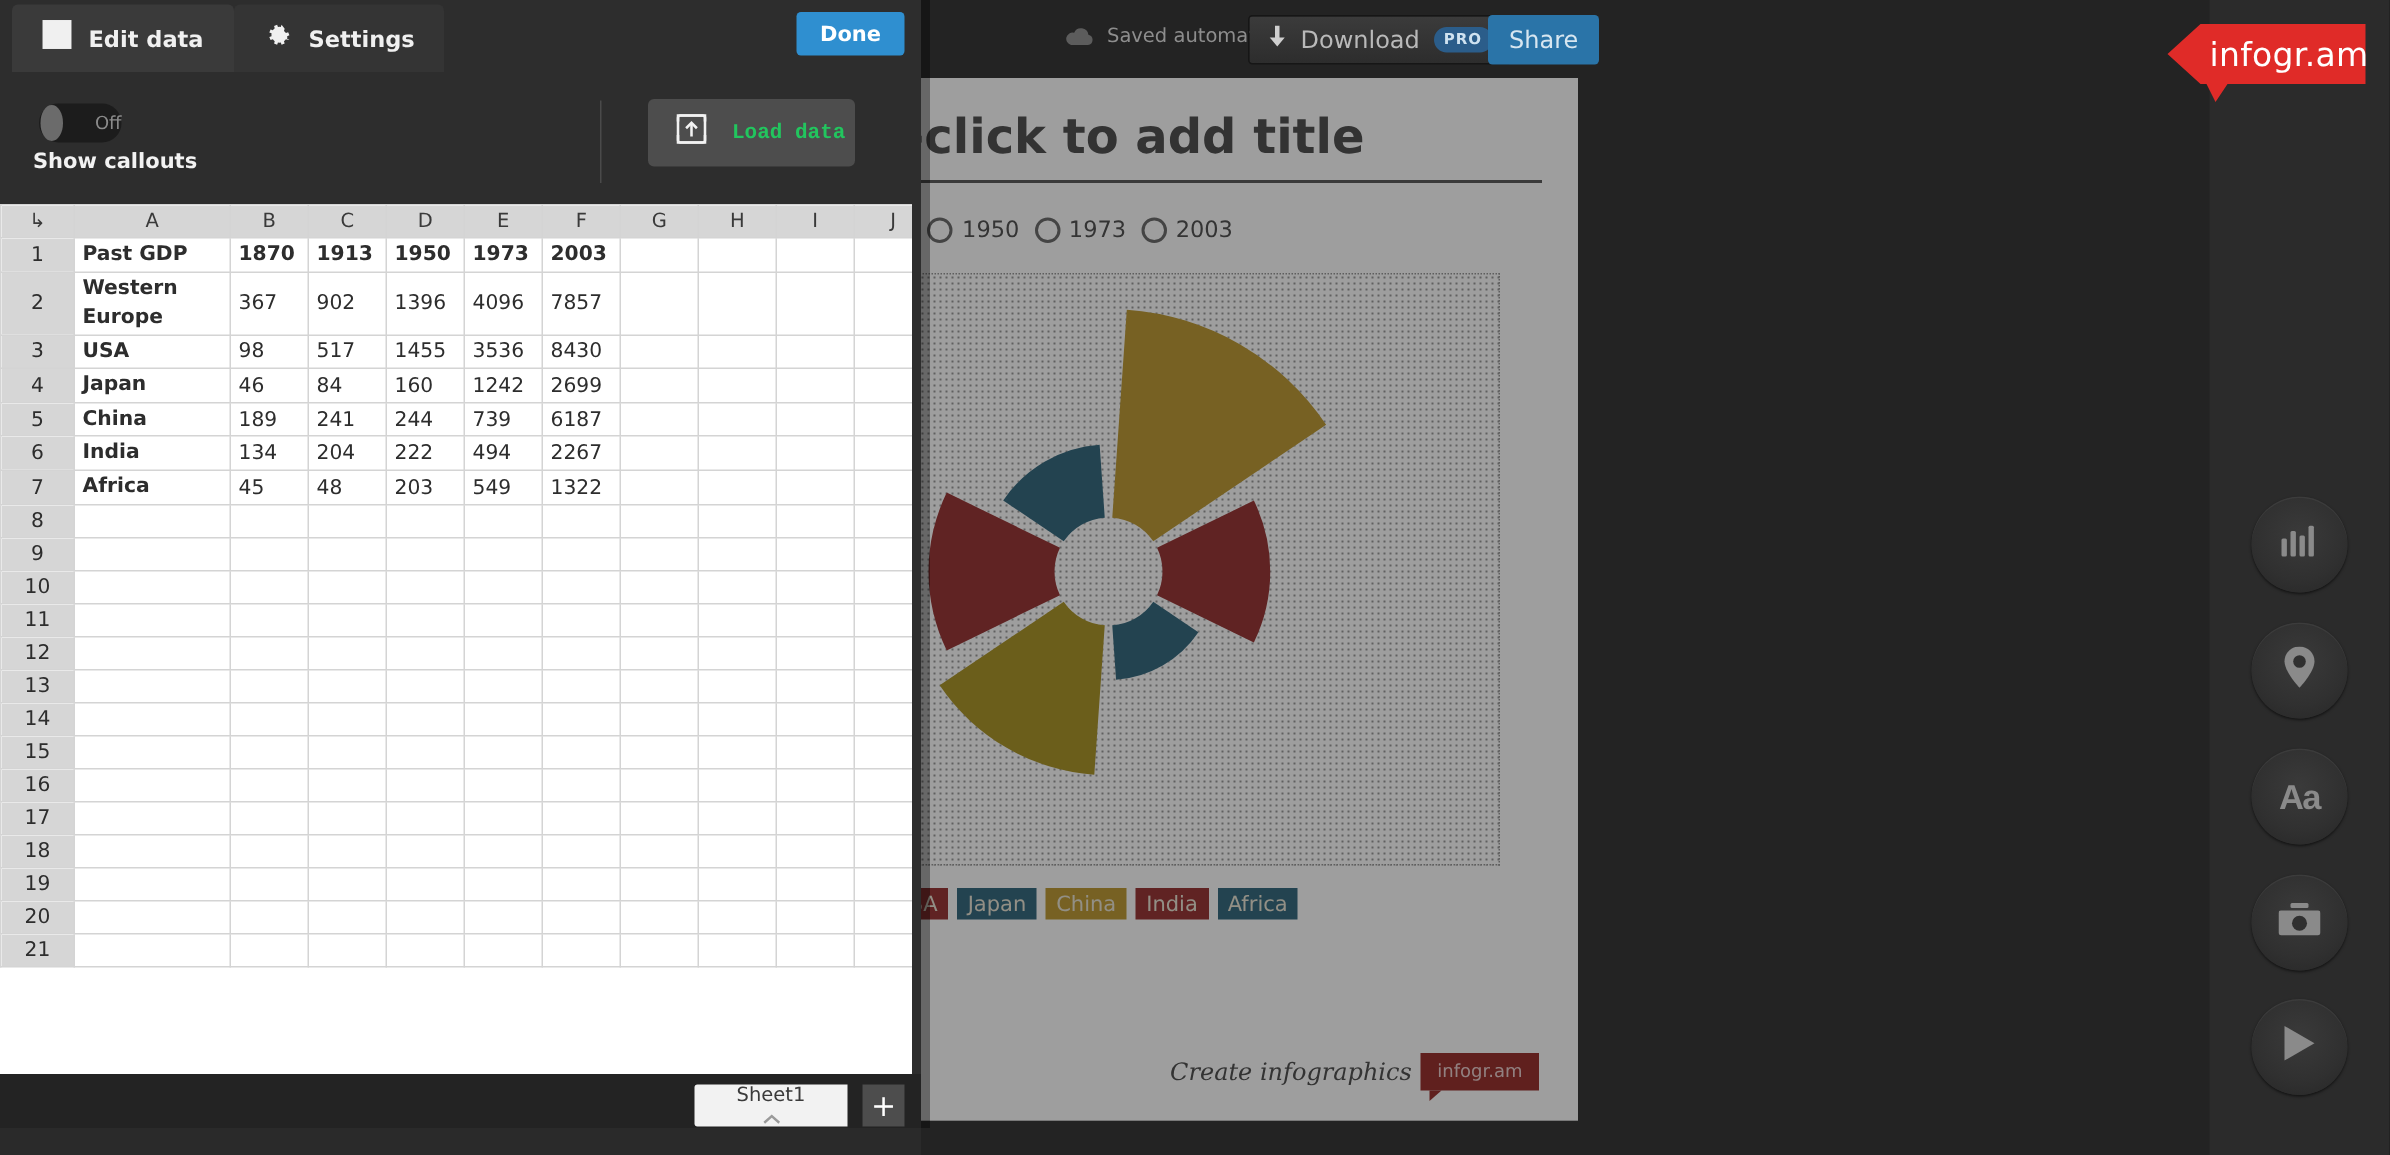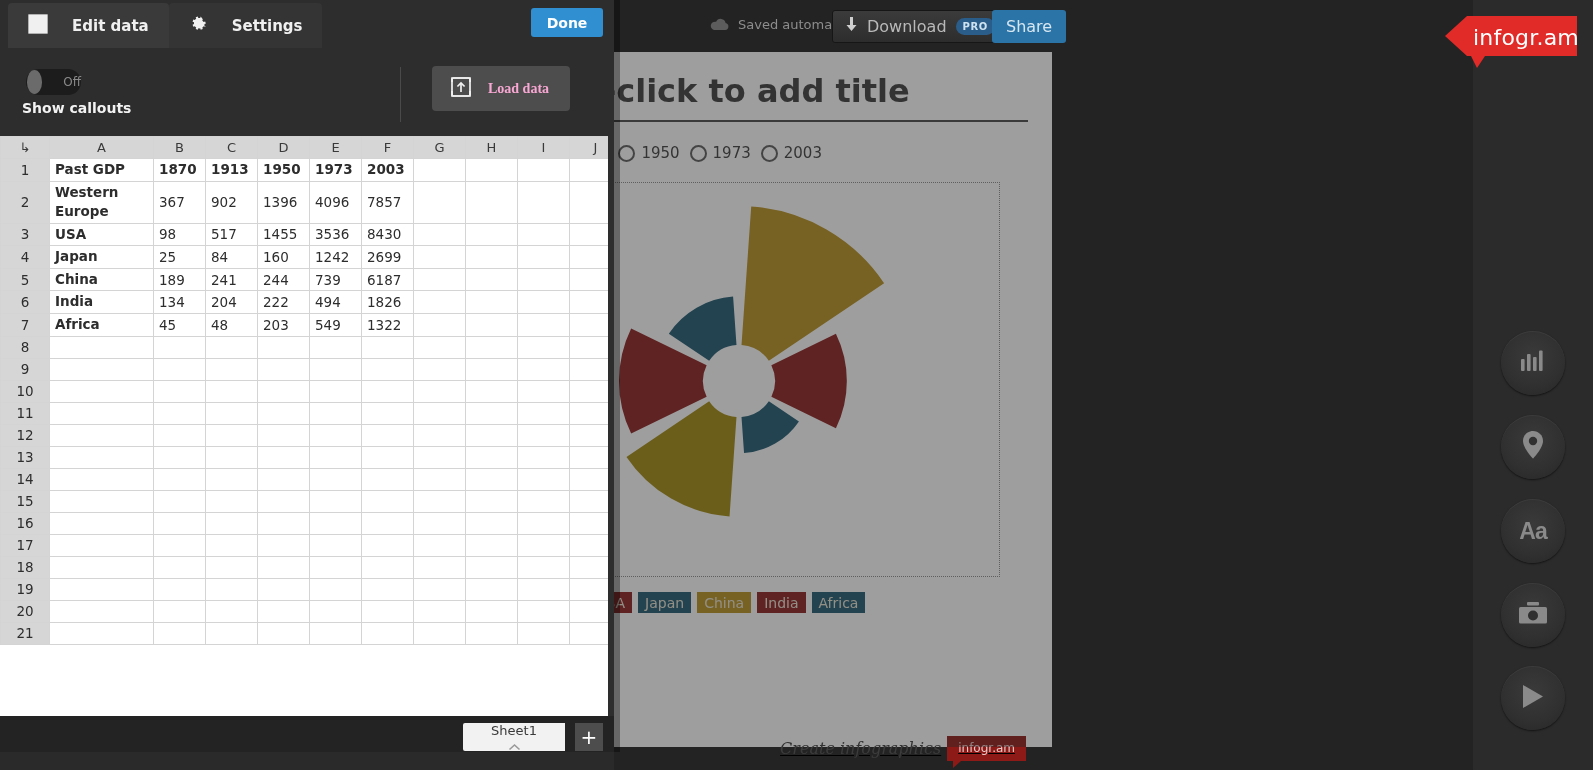--- a/index.html
+++ b/index.html
@@ -70,21 +70,21 @@
   }
 
   .source-text {
     position: absolute; left: -2px; top: 592px; font-size: 15px; color: #3c3c3c;
     font-family: "DejaVu Sans", sans-serif;
   }
   .copyright {
     position: absolute; left: 0; right: 0; top: 632px; text-align: center;
     font-size: 14px; color: #4a4a4a; font-family: "DejaVu Sans", sans-serif;
   }
-  .credit-row { position: absolute; right: 26px; top: 684px; display: flex; align-items: center; text-decoration: underline; }
+  .credit-row { position: absolute; right: 26px; top: 650px; display: flex; align-items: center; }
   .credit-text { font-size: 16px; font-style: italic; color: #3c3c3c; font-family: "DejaVu Serif", serif; margin-right: 6px; }
   .credit-badge {
     position: relative; background: #8e1a17; color: #e8c9c8; font-size: 12px;
     padding: 5px 11px 6px; font-family: "DejaVu Sans", sans-serif;
   }
   .credit-badge::after {
     content: ""; position: absolute; left: 6px; bottom: -7px;
     border-left: 8px solid #8e1a17; border-bottom: 7px solid transparent;
   }
   .small-btn-partial {
@@ -112,21 +112,21 @@
   .btn-share {
     position: absolute; left: 382px; top: 10px; height: 33px; padding: 0 14px;
     background: #2a74a8; border-radius: 3px; display: flex; align-items: center; cursor: pointer;
   }
   .btn-share span { font-size: 16px; color: #d7e6f0; font-family: "DejaVu Sans", sans-serif; }
 
   
   .panel { position: absolute; left: 0; top: 0; width: 614px; height: 752px; background: #2d2d2d; }
   .tabs { position: absolute; left: 8px; top: 3px; display: flex; }
   .tab {
-    height: 45px; display: flex; align-items: center; gap: 24px; padding: 0 20px;
+    height: 45px; display: flex; align-items: center; gap: 11px; padding: 0 20px;
     border-radius: 4px 4px 0 0; cursor: pointer;
   }
   .tab.active { background: #3a3a3a; }
   .tab.inactive { background: #343434; }
   .tab .tlabel { font-size: 15px; font-weight: bold; color: #f0f0f0; font-family: "DejaVu Sans", sans-serif; }
   .tab svg { fill: #f0f0f0; }
 
   .btn-done {
     position: absolute; left: 531px; top: 8px; width: 72px; height: 29px;
     background: #2f8fd0; border-radius: 3px; display: flex; align-items: center; justify-content: center;
@@ -145,21 +145,21 @@
   .toggle-caption {
     position: absolute; left: 22px; top: 52px; font-size: 14px; font-weight: bold;
     color: #f2f2f2; font-family: "DejaVu Sans", sans-serif;
   }
   .divider-v { position: absolute; left: 400px; top: 19px; width: 1px; height: 55px; background: #4a4a4a; }
   .btn-load {
     position: absolute; left: 432px; top: 18px; width: 138px; height: 45px;
     background: #4d4d4d; border-radius: 4px; display: flex; align-items: center; gap: 16px;
     padding-left: 18px; cursor: pointer;
   }
-  .btn-load span { font-size: 14px; font-weight: bold; color: #f9a8d4; font-family: Liberation Serif, serif; }
+  .btn-load span { font-size: 14px; font-weight: bold; color: #22c55e; font-family: Liberation Mono, monospace; }
   .btn-load svg { stroke: #f2f2f2; fill: none; }
 
   
   .grid-wrap { position: absolute; left: 0; top: 136px; width: 608px; height: 580px; background: #fff; overflow: hidden; }
   table.sheet { border-collapse: collapse; table-layout: fixed; width: 608px; }
   table.sheet th, table.sheet td {
     border: 1px solid #d4d4d4; font-size: 13.5px; color: #2d2d2d;
     font-family: "DejaVu Sans", sans-serif; height: 22px; padding: 1px 5px; overflow: hidden;
   }
   table.sheet th { background: #d6d6d6; font-weight: normal; text-align: center; color: #3a3a3a; font-size: 13px; }
@@ -443,21 +443,21 @@
               <td class="val">3536</td>
               <td class="val">8430</td>
               <td class="val"></td>
               <td class="val"></td>
               <td class="val"></td>
               <td class="val"></td>
             </tr>
             <tr>
               <td class="rowhdr">4</td>
               <td class="lbl">Japan</td>
-              <td class="val">25</td>
+              <td class="val">46</td>
               <td class="val">84</td>
               <td class="val">160</td>
               <td class="val">1242</td>
               <td class="val">2699</td>
               <td class="val"></td>
               <td class="val"></td>
               <td class="val"></td>
               <td class="val"></td>
             </tr>
             <tr>
@@ -473,21 +473,21 @@
               <td class="val"></td>
               <td class="val"></td>
             </tr>
             <tr>
               <td class="rowhdr">6</td>
               <td class="lbl">India</td>
               <td class="val">134</td>
               <td class="val">204</td>
               <td class="val">222</td>
               <td class="val">494</td>
-              <td class="val">1826</td>
+              <td class="val">2267</td>
               <td class="val"></td>
               <td class="val"></td>
               <td class="val"></td>
               <td class="val"></td>
             </tr>
             <tr>
               <td class="rowhdr">7</td>
               <td class="lbl">Africa</td>
               <td class="val">45</td>
               <td class="val">48</td>

